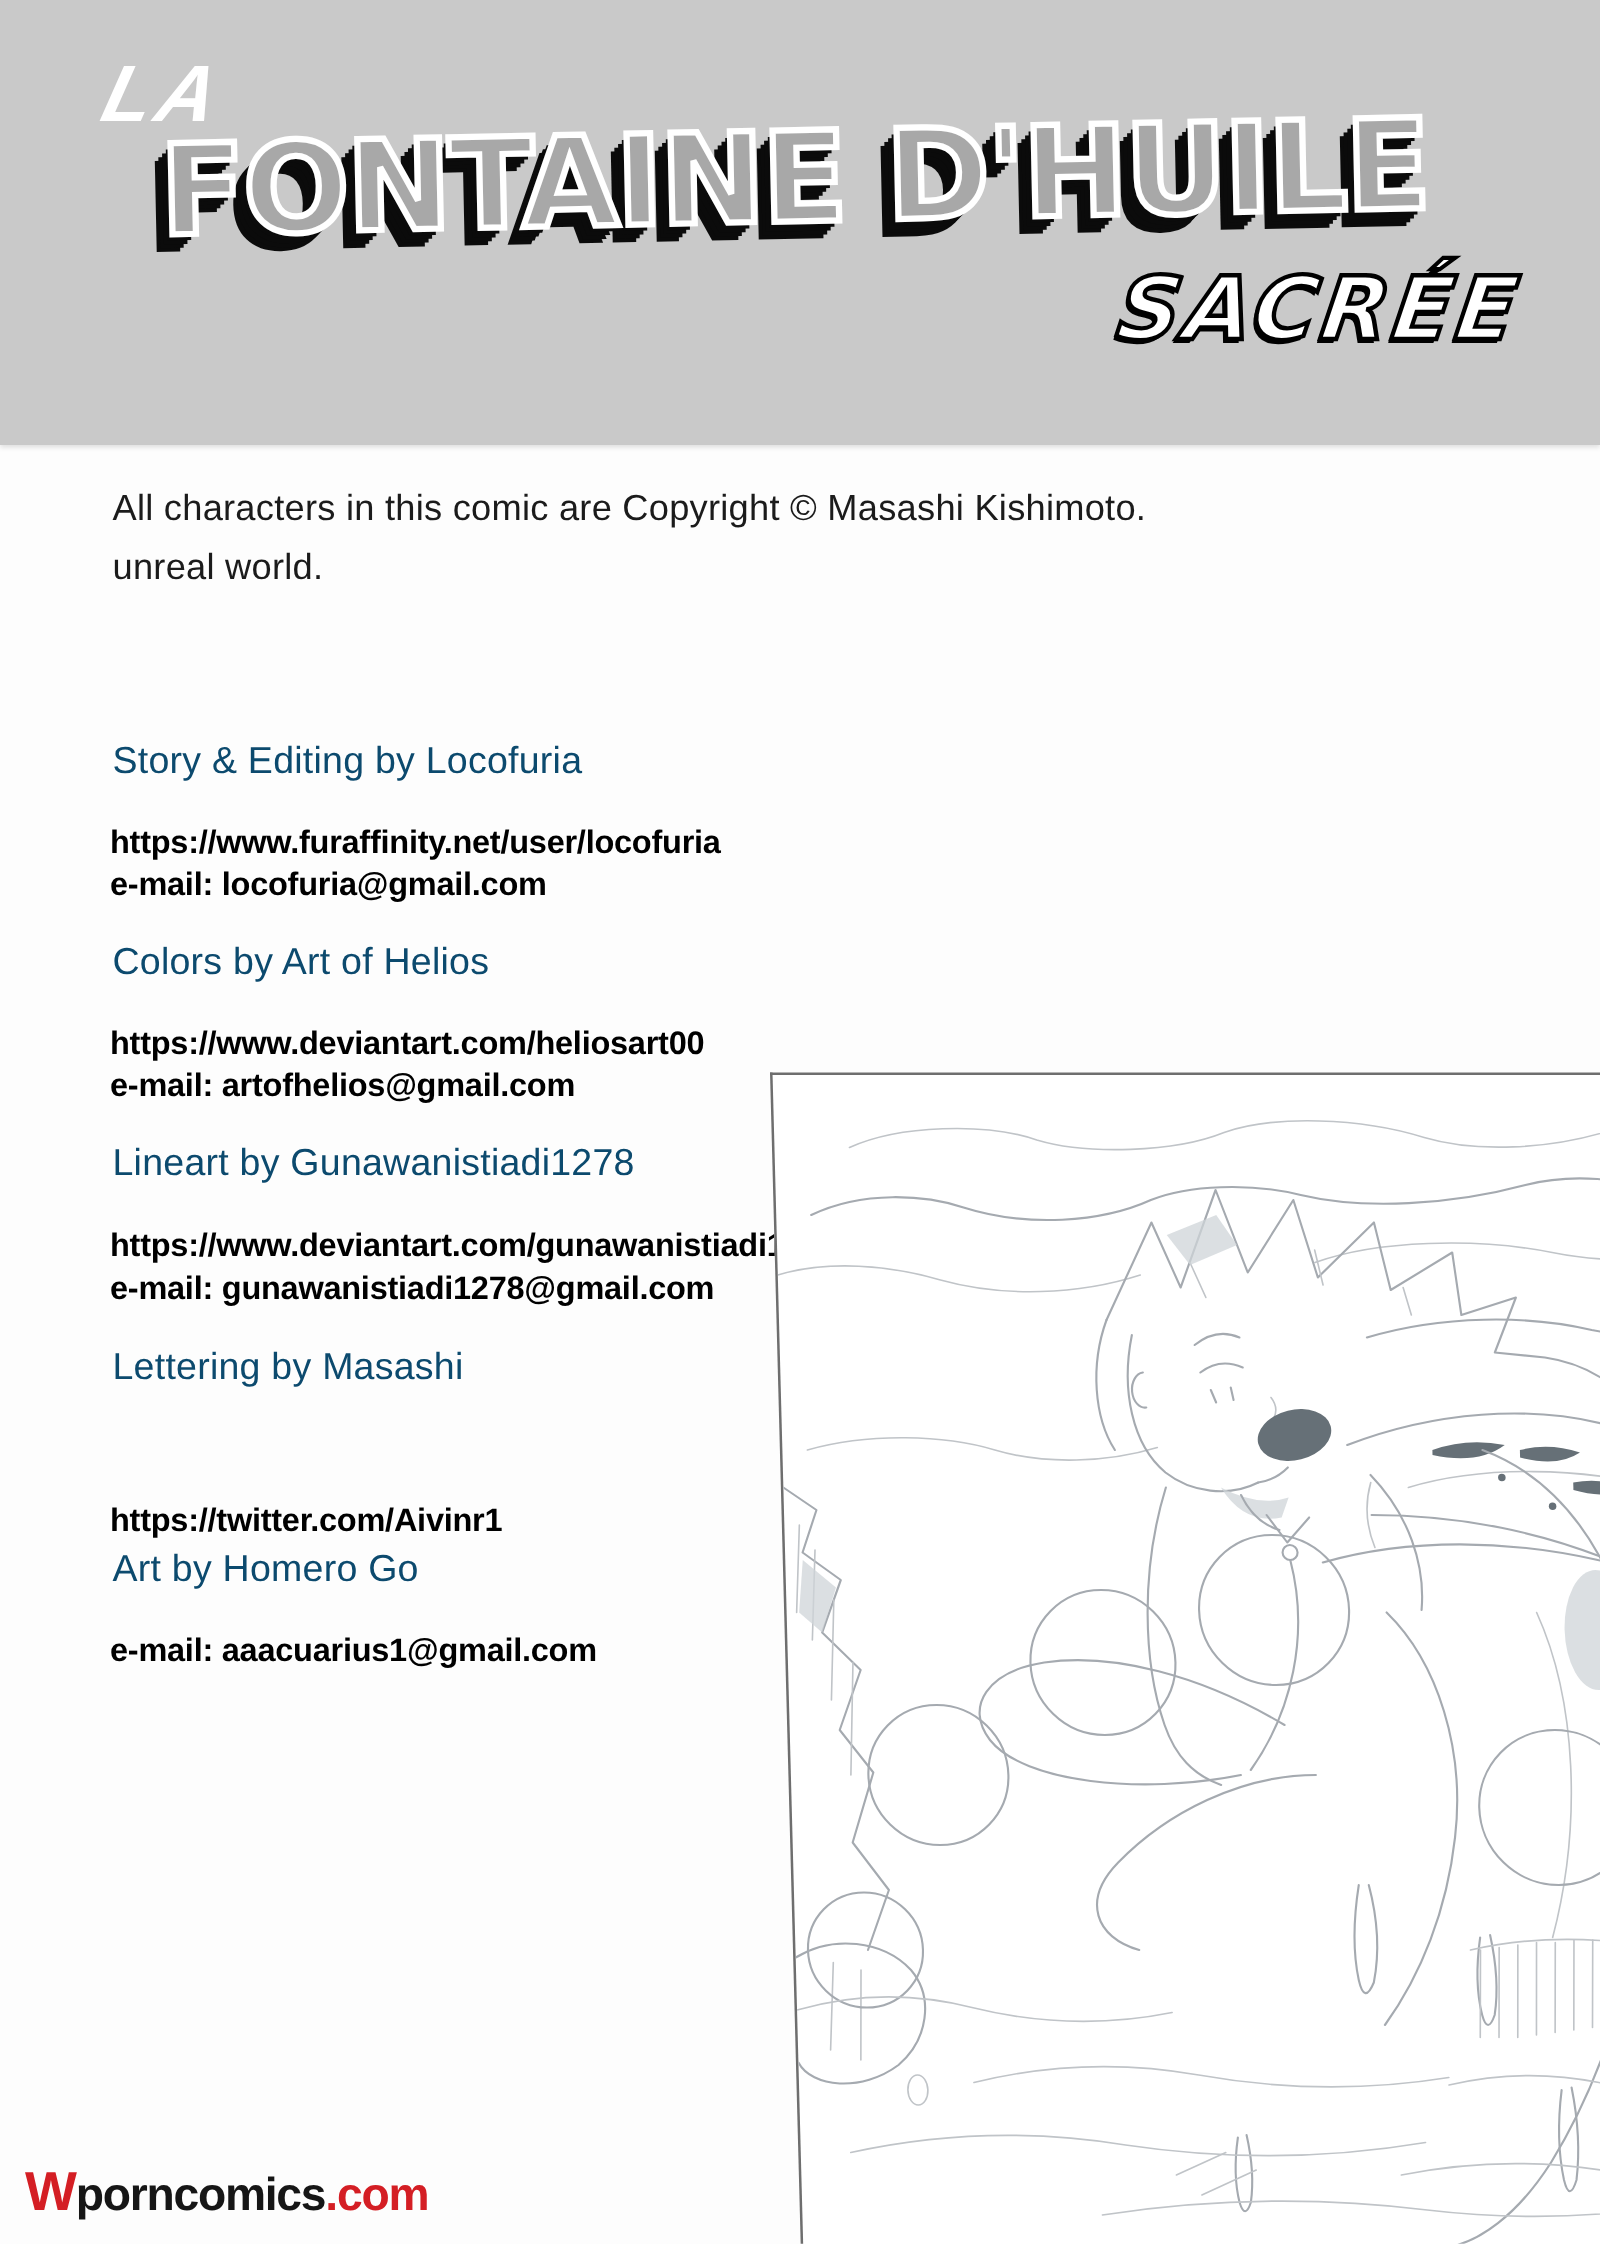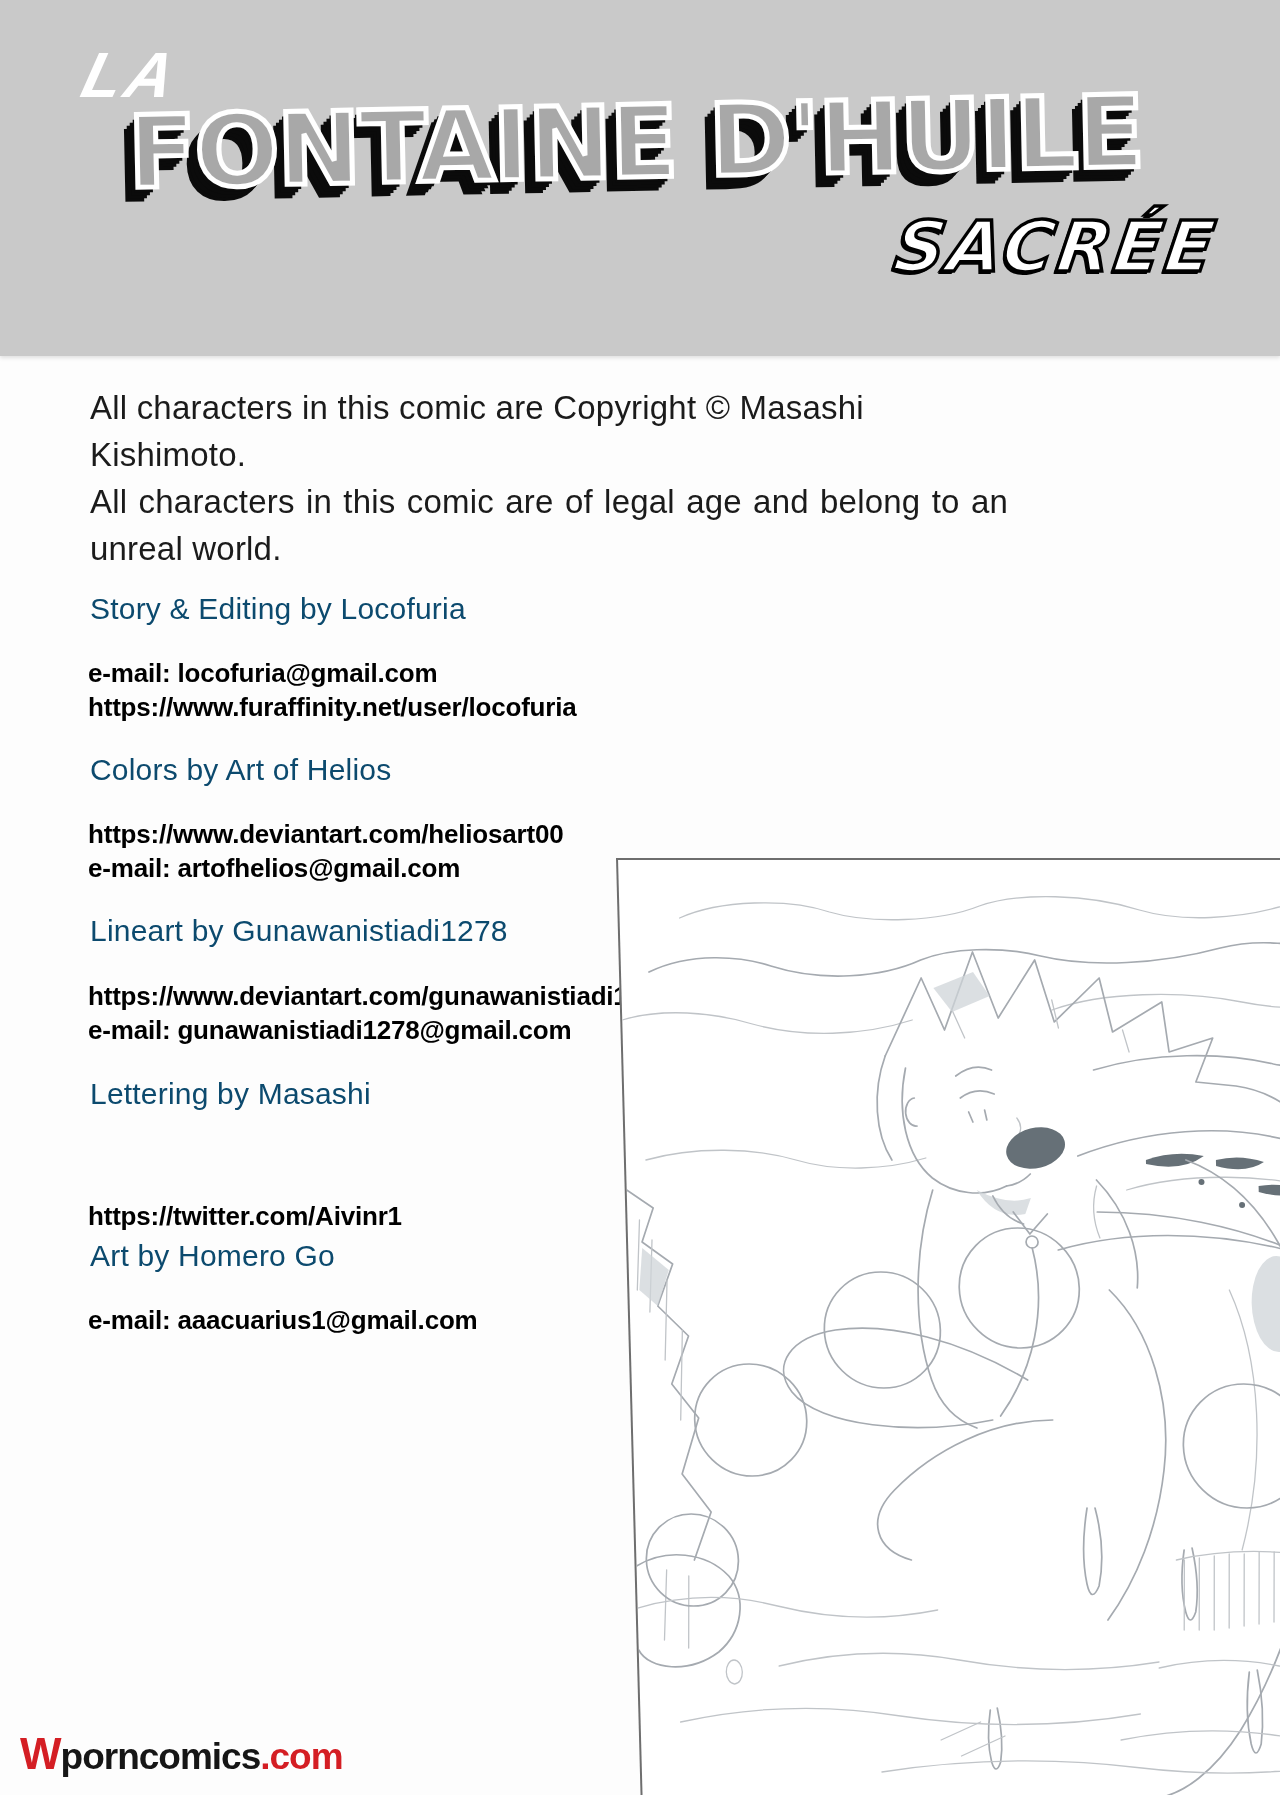--- a/index.html
+++ b/index.html
@@ -30,21 +30,21 @@
     position:absolute;right:64px;top:206px;white-space:nowrap;
     font-family:"DejaVu Sans",sans-serif;font-weight:bold;font-style:italic;
     font-size:70px;letter-spacing:3px;color:#ffffff;
     -webkit-text-stroke:3.5px #000000;
     text-shadow:-2px 3px 0 #000;
     transform:skewX(-8deg);
   }
   
   .copyright{
     position:absolute;left:90px;top:384px;width:918px;
-    font-size:33px;line-height:47px;color:#1b1b1b;letter-spacing:.2px;
+    font-size:29px;line-height:47px;color:#1b1b1b;letter-spacing:.2px;
   }
   .copyright .justify{text-align:justify;text-align-last:justify;}
   
   .credit-role{
     position:absolute;left:90px;font-size:30px;color:#0c4a6e;
     letter-spacing:.2px;white-space:nowrap;
   }
   .credit-links{
     position:absolute;left:88px;font-size:26px;font-weight:bold;color:#000;
     line-height:34px;letter-spacing:-0.2px;white-space:nowrap;
@@ -76,28 +76,27 @@
 <body>
 
 <div class="banner">
   <div class="la">LA</div>
   <div class="main-title">FONTAINE D'HUILE</div>
   <div class="subtitle">SACRÉE</div>
 </div>
 
 <div class="copyright">
   <div>All characters in this comic are Copyright © Masashi Kishimoto.</div>
-  <div class="justify">All characters in this comic are of legal age and belong to an</div>
   <div>unreal world.</div>
 </div>
 
 <div class="credit-role" style="top:592px">Story &amp; Editing by Locofuria</div>
 <div class="credit-links" style="top:656px">
+  <div>https://www.furaffinity.net/user/locofuria</div>
   <div>e-mail: locofuria@gmail.com</div>
-  <div>https://www.furaffinity.net/user/locofuria</div>
 </div>
 
 <div class="credit-role" style="top:753px">Colors by Art of Helios</div>
 <div class="credit-links" style="top:817px">
   <div>https://www.deviantart.com/heliosart00</div>
   <div>e-mail: artofhelios@gmail.com</div>
 </div>
 
 <div class="credit-role" style="top:914px">Lineart by Gunawanistiadi1278</div>
 <div class="credit-links" style="top:979px">

